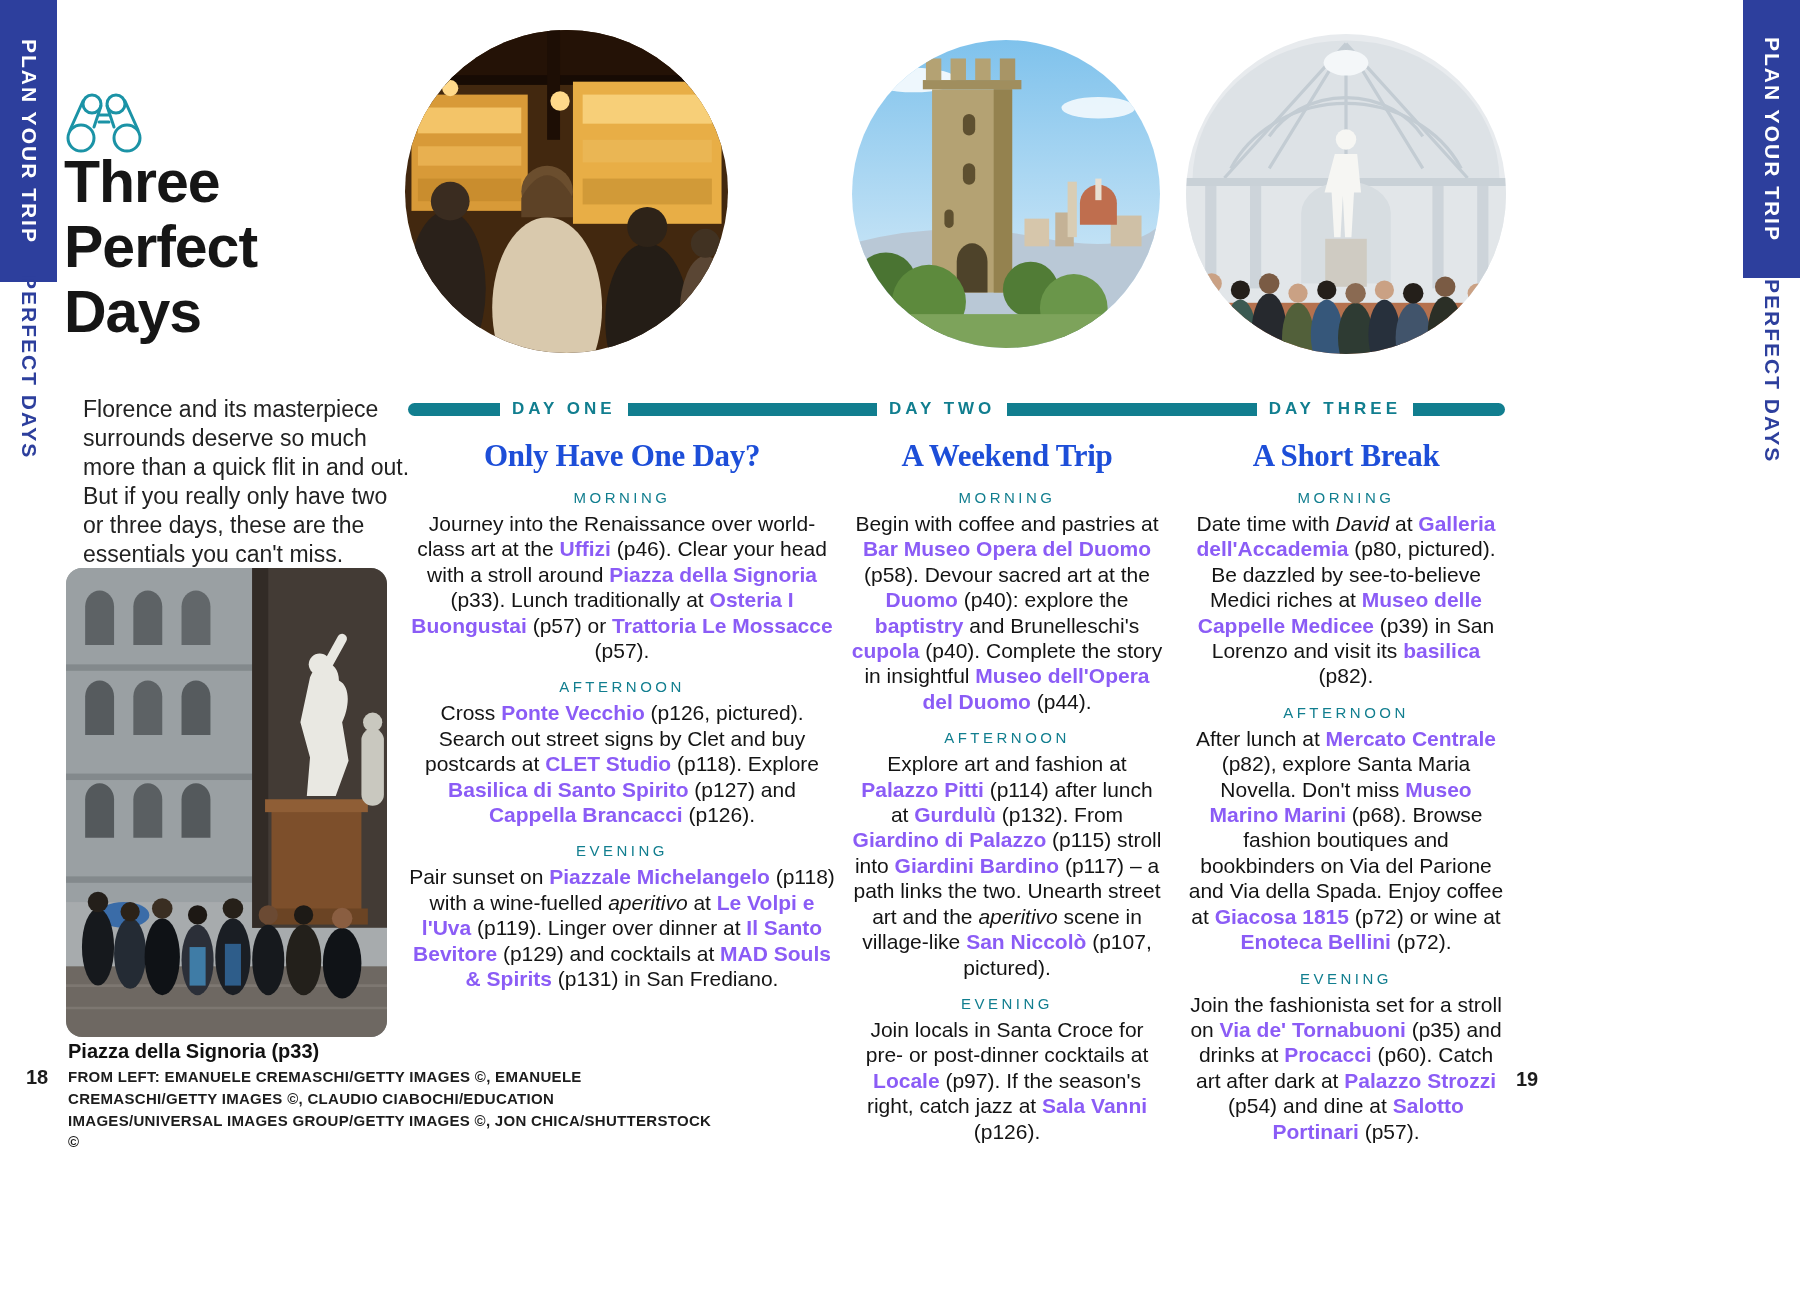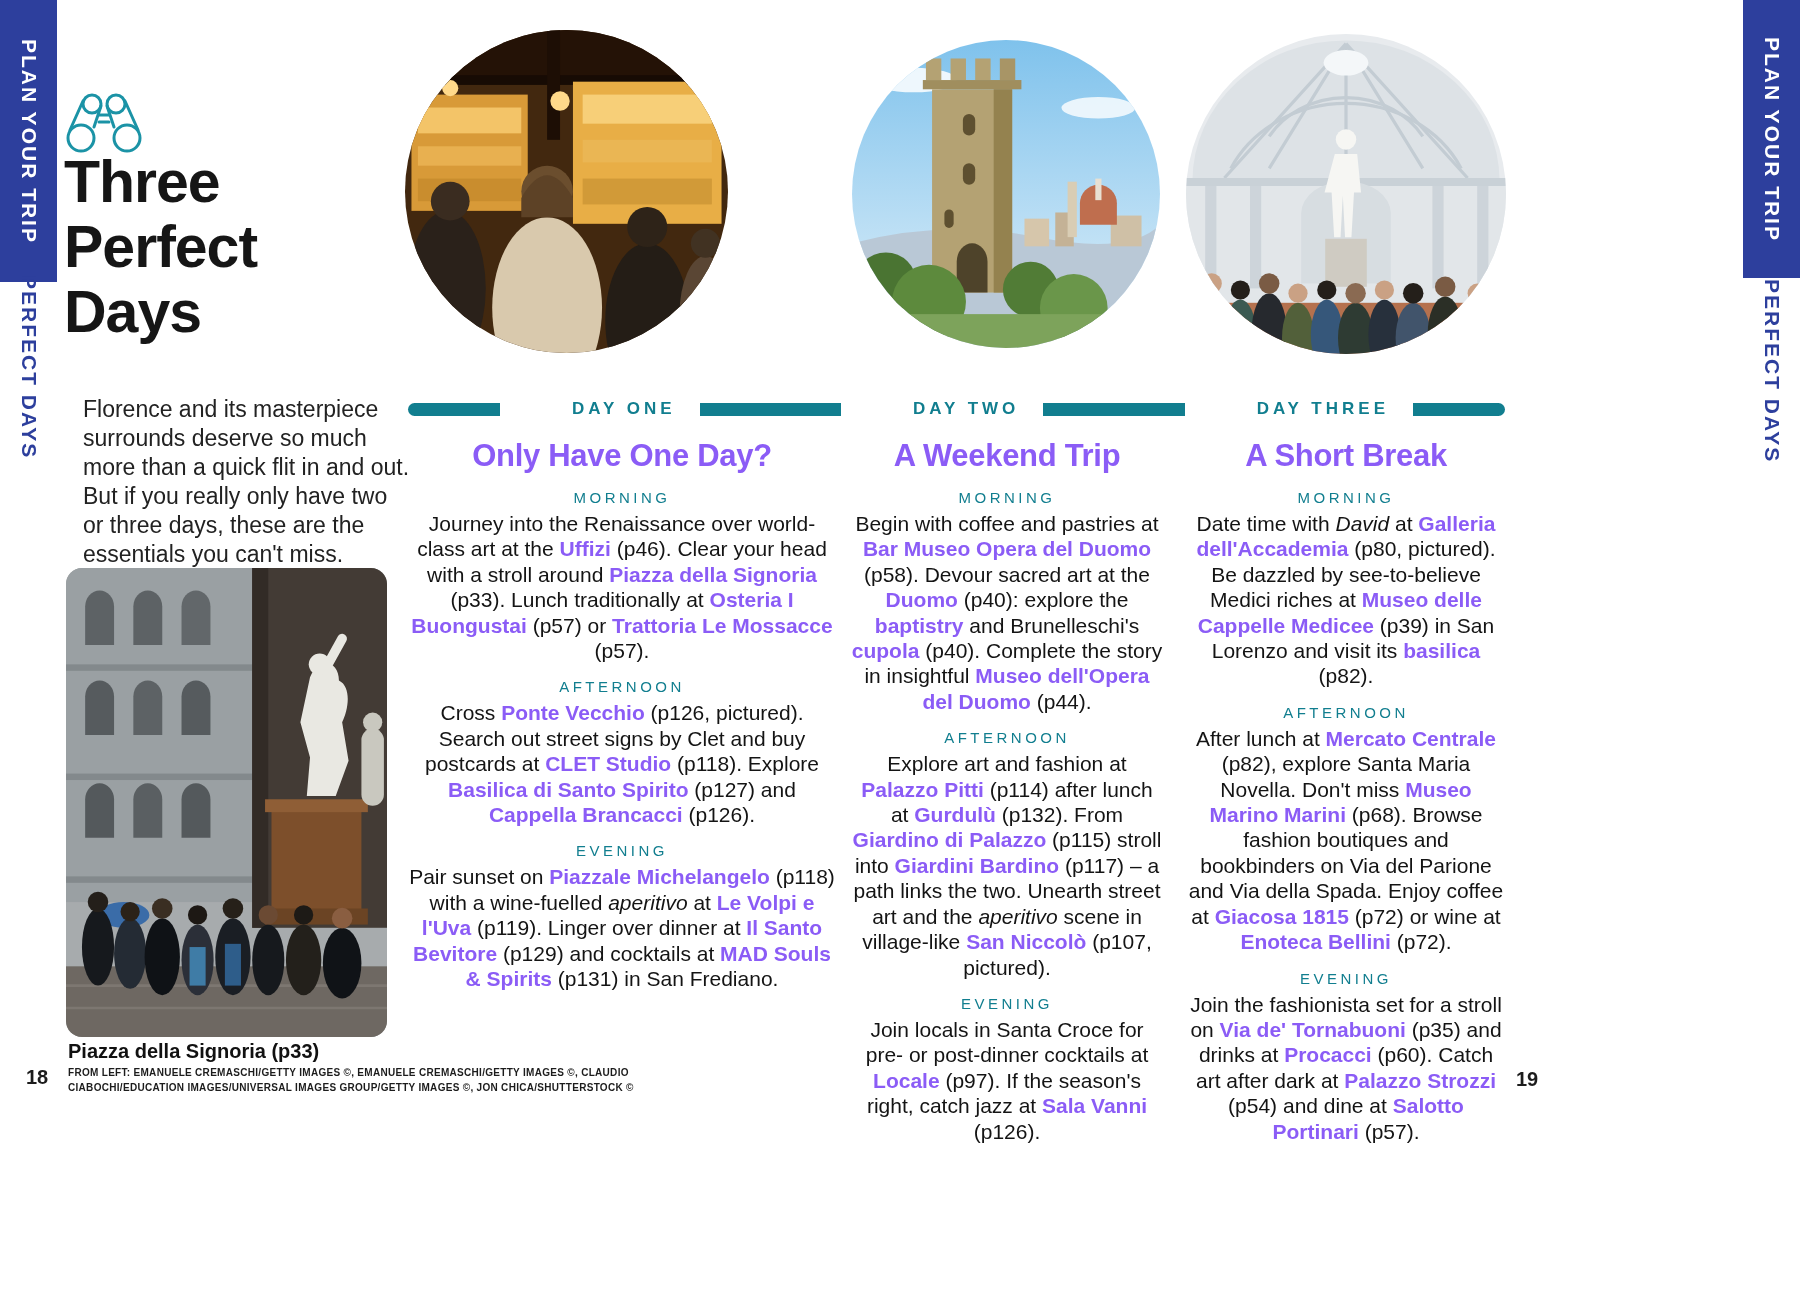--- a/index.html
+++ b/index.html
@@ -42,35 +42,35 @@
   #circle-3{left:1186px;top:34px;width:320px;height:320px;}
 
   
   #day-band{position:absolute;left:408px;top:401px;width:1097px;height:16px;
     display:flex;align-items:center;}
   .band-seg{height:13px;background:#117e8f;}
   .seg-first{flex:0 0 92px;border-radius:7px 0 0 7px;}
   .seg-mid{flex:1 1 auto;}
   .seg-last{flex:0 0 92px;border-radius:0 7px 7px 0;}
   .band-label{font-size:17px;font-weight:700;letter-spacing:4px;color:#117e8f;
-    padding:0 24px;white-space:nowrap;margin-left:48px;}
+    padding:0 12px;white-space:nowrap;}
 
   
   .day-col{position:absolute;top:404px;text-align:center;}
   .col-1{left:408px;width:428px;}
   .col-2{left:850px;width:314px;}
   .col-3{left:1186px;width:320px;}
-  .day-heading{margin:34px 0 4px;font-size:31px;font-weight:700;letter-spacing:-0.3px;color:#8b5cf6;}
+  .day-heading{margin:34px 0 4px;font-size:31px;font-weight:700;letter-spacing:-0.3px;color:#1d4ed8;font-family:Liberation Serif, serif;}
   .slot-label{font-size:15px;font-weight:400;letter-spacing:3.5px;color:#117e8f;margin:15px 0 5px;}
   .slot-text{margin:0;font-size:21px;line-height:1.21;color:#141414;}
   .slot-text b{font-weight:700;color:#8b5cf6;}
 
   
   #credits{position:absolute;left:68px;top:1066px;width:645px;
-    font-size:10px;line-height:1.45;font-weight:600;letter-spacing:0.3px;color:#1c1c1c;}
+    font-size:15px;line-height:1.45;font-weight:600;letter-spacing:0.3px;color:#1c1c1c;}
   #pn-left{position:absolute;left:26px;top:1066px;font-size:20px;font-weight:700;}
   #pn-right{position:absolute;left:1516px;top:1068px;font-size:20px;font-weight:700;}
 </style>
 </head>
 <body>
 
 <div id="page">
 
   <div class="vtab tab-blue" id="tab-left-blue">
     <span class="vtext">PLAN YOUR TRIP</span>

